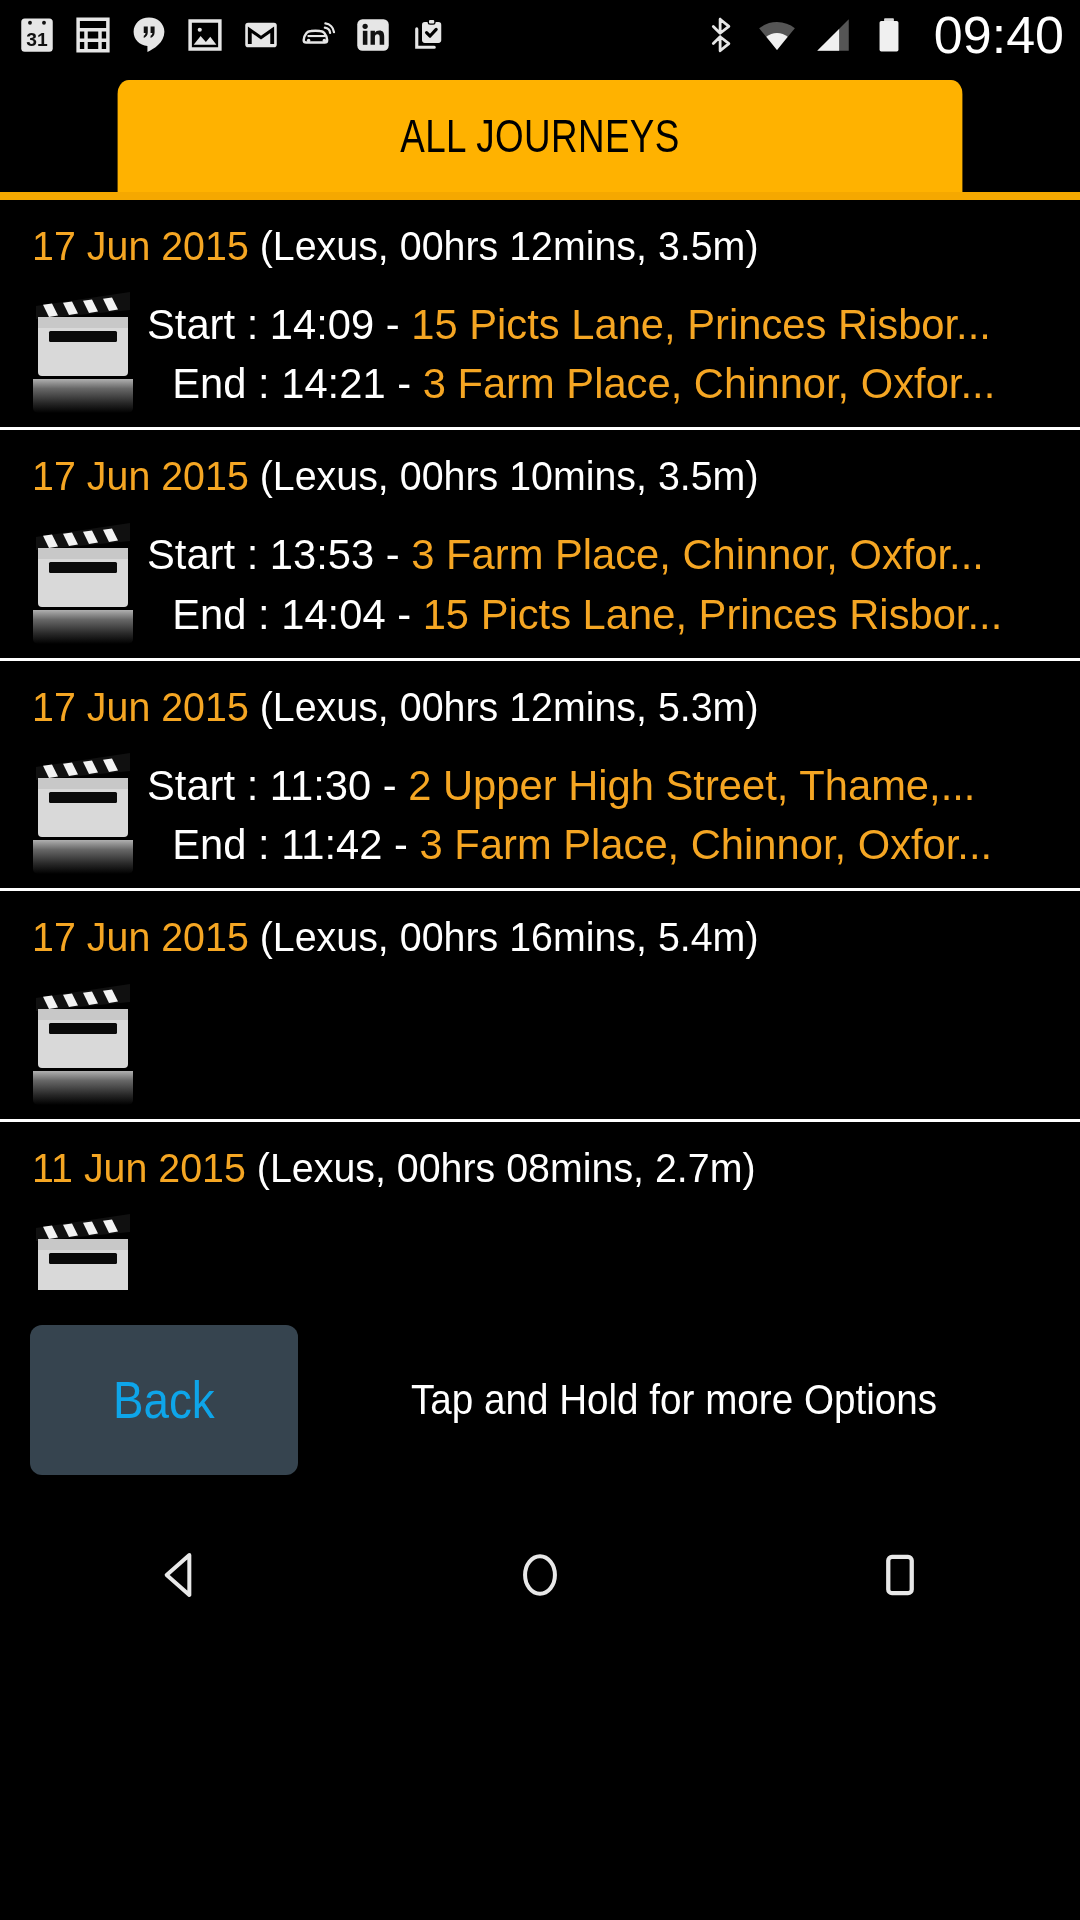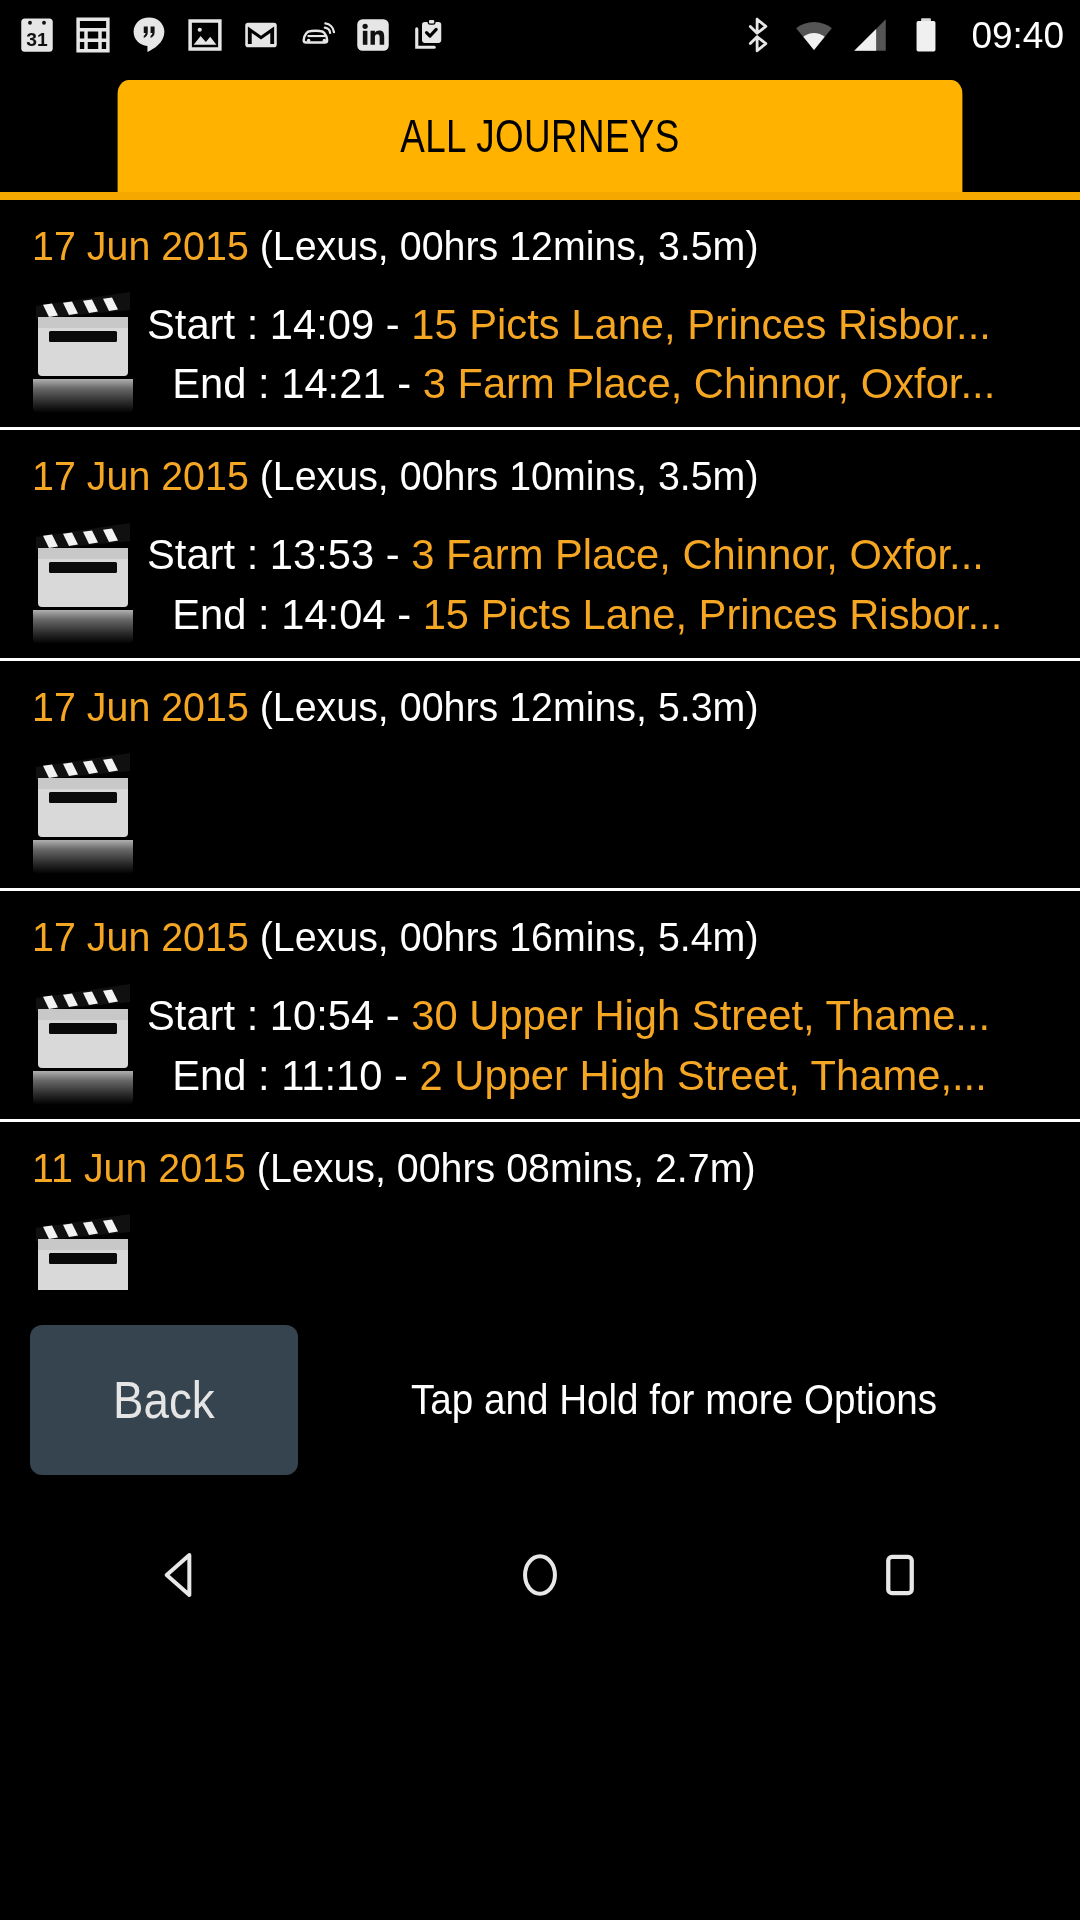--- a/index.html
+++ b/index.html
@@ -14,21 +14,21 @@
   .statusbar{
     height:70px; width:100%;
     display:flex; align-items:center;
     padding:0 16px;
     background:#000;
   }
   .sb-left{ display:flex; align-items:flex-start; gap:14px; flex:1; }
   .sb-right{ display:flex; align-items:center; gap:14px; }
   .sb-ico{ width:42px; height:42px; display:block; }
   .sb-clock{
-    color:#fff; font-size:37px; letter-spacing:0px;
+    color:#fff; font-size:52px; letter-spacing:0px;
     font-family:"Liberation Sans", sans-serif;
     margin-left:10px; line-height:1;text-align:right;
   }
 
   
   .tabbar{
     position:relative;
     height:122px; width:100%;
     background:#000;
     padding:0 12px;
@@ -119,21 +119,21 @@
     background:#000;
     display:flex;
     align-items:center;
     padding:0 30px;
   }
   .backbtn{
     width:268px; height:150px;
     background:#36444F;
     border-radius:12px;
     display:flex; align-items:center; justify-content:center;
-    color:#e5e5e5;
+    color:#0ea5e9;
     font-size:52px;
     transform-origin:center;
   }
   .backbtn span{ transform:scaleX(0.88); display:block; }
   .hint{
     flex:1;
     text-align:center;
     color:#FFFFFF;
     font-size:42px;
     transform:scaleX(0.92);
@@ -314,20 +314,28 @@
           <path d="M10 18.8 L19 17.4 L25 29.6 L16 31 Z" fill="#f2f2f2"></path>
           <path d="M30 16.8 L39 15.4 L45 27.6 L36 29 Z" fill="#f2f2f2"></path>
           <path d="M50 14.8 L59 13.4 L65 25.6 L56 27 Z" fill="#f2f2f2"></path>
           <path d="M70 12.8 L79 11.4 L85 23.6 L76 25 Z" fill="#f2f2f2"></path>
           <rect x="5" y="31" width="90" height="59" rx="4" fill="#d9d9d9"></rect>
           <rect x="5" y="31" width="90" height="11" fill="#c8c8c8"></rect>
           <rect x="16" y="45" width="68" height="11" rx="1.5" fill="#0a0a0a"></rect>
         </svg>
         <span class="refl"></span>
       </div>
+      <div class="jlines">
+        <div class="jline">
+          <span class="lbl">Start : 11:30 - </span><span class="addr">2 Upper High Street, Thame,...</span>
+        </div>
+        <div class="jline end">
+          <span class="lbl">End : 11:42 - </span><span class="addr">3 Farm Place, Chinnor, Oxfor...</span>
+        </div>
+      </div>
     </div>
   </div>
 
   <div class="jrow">
     <div class="jhead">
       <span class="jdate">17 Jun 2015</span><span class="jmeta"> (Lexus, 00hrs 16mins, 5.4m)</span>
     </div>
     <div class="jbody">
       <div class="clap">
         <svg viewBox="0 0 100 92">
@@ -335,28 +343,20 @@
           <path d="M10 18.8 L19 17.4 L25 29.6 L16 31 Z" fill="#f2f2f2"></path>
           <path d="M30 16.8 L39 15.4 L45 27.6 L36 29 Z" fill="#f2f2f2"></path>
           <path d="M50 14.8 L59 13.4 L65 25.6 L56 27 Z" fill="#f2f2f2"></path>
           <path d="M70 12.8 L79 11.4 L85 23.6 L76 25 Z" fill="#f2f2f2"></path>
           <rect x="5" y="31" width="90" height="59" rx="4" fill="#d9d9d9"></rect>
           <rect x="5" y="31" width="90" height="11" fill="#c8c8c8"></rect>
           <rect x="16" y="45" width="68" height="11" rx="1.5" fill="#0a0a0a"></rect>
         </svg>
         <span class="refl"></span>
       </div>
-      <div class="jlines">
-        <div class="jline">
-          <span class="lbl">Start : 10:54 - </span><span class="addr">30 Upper High Street, Thame...</span>
-        </div>
-        <div class="jline end">
-          <span class="lbl">End : 11:10 - </span><span class="addr">2 Upper High Street, Thame,...</span>
-        </div>
-      </div>
     </div>
   </div>
 
   <div class="jrow">
     <div class="jhead">
       <span class="jdate">11 Jun 2015</span><span class="jmeta"> (Lexus, 00hrs 08mins, 2.7m)</span>
     </div>
     <div class="jbody">
       <div class="clap">
         <svg viewBox="0 0 100 92">

